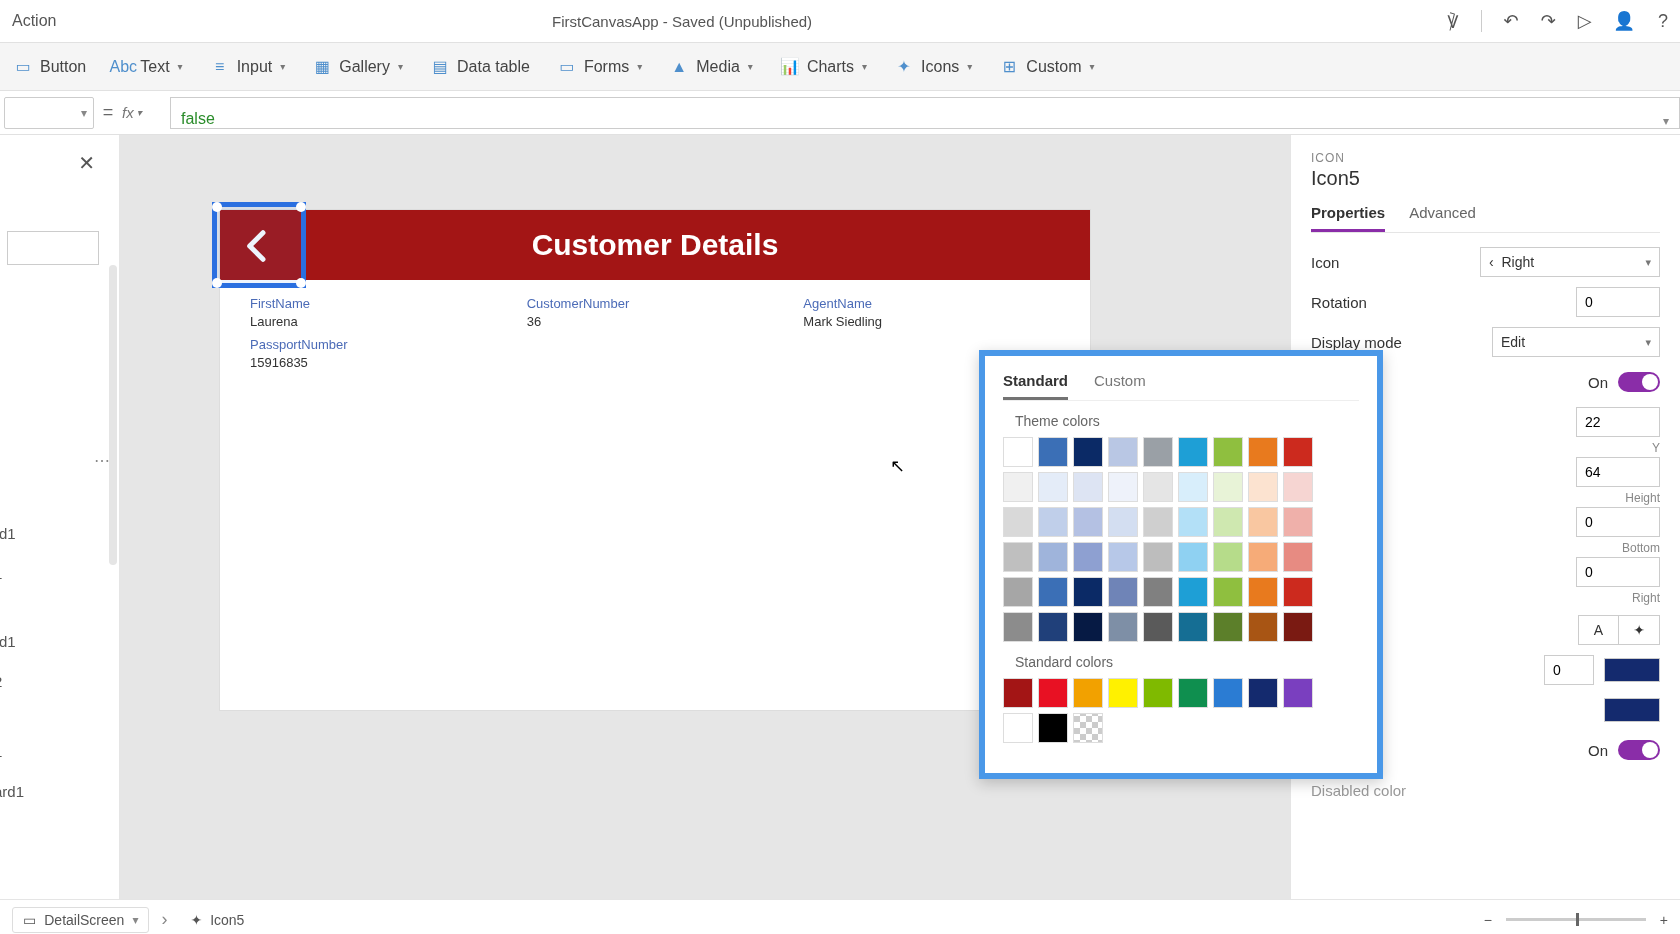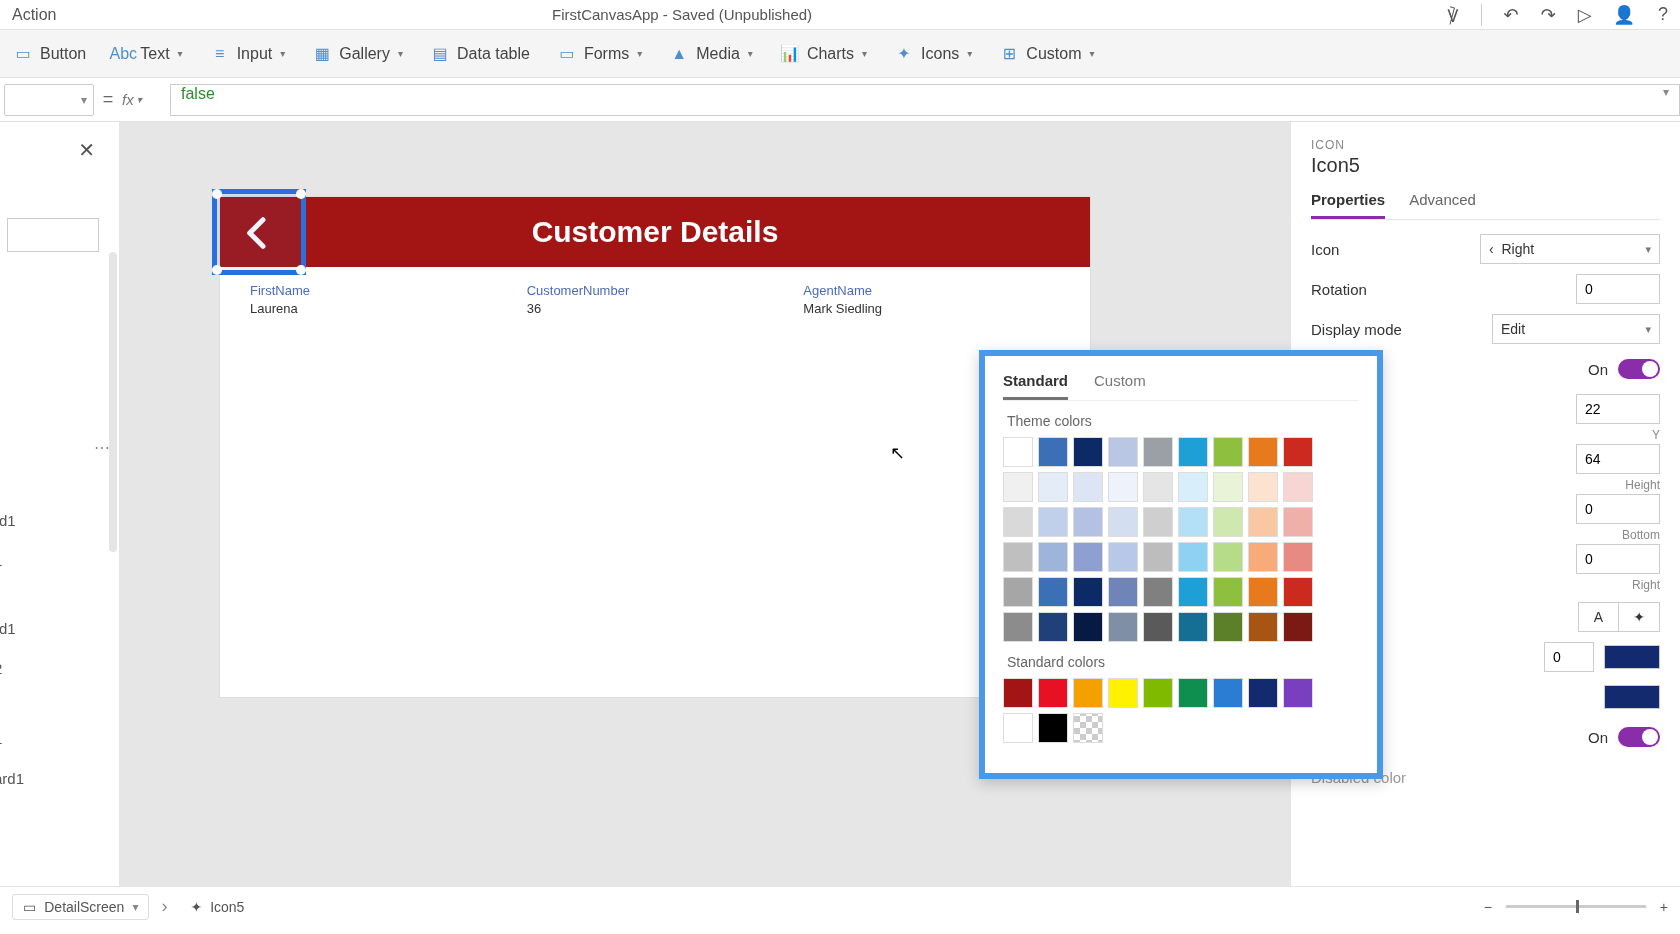--- a/index.html
+++ b/index.html
@@ -1,37 +1,37 @@
 <!DOCTYPE html>
 <html><head>
 <meta charset="utf-8">
 <style>
 * { box-sizing: border-box; margin: 0; padding: 0; font-family: "Segoe UI", Arial, sans-serif; }
 html, body { width: 1680px; height: 934px; overflow: hidden; background: #fff; }
 
 
-.titlebar { height: 30px; display: flex; align-items: center; padding: 0 12px; border-bottom: 1px solid #e1e1e1; color: #555; }
+.titlebar { height: 43px; display: flex; align-items: center; padding: 0 12px; border-bottom: 1px solid #e1e1e1; color: #555; }
 .titlebar .menu { font-size: 16px; color: #555; }
 .titlebar .center { flex: 1; text-align: center; font-size: 15px; color: #555; padding-right: 140px; }
 .titlebar .right-icons { display: flex; gap: 22px; align-items: center; }
 .titlebar .right-icons span { font-size: 18px; color: #555; cursor: pointer; }
 .titlebar .sep { width:1px; height:22px; background:#ccc; }
 
 
 .ribbon { height: 48px; background: #f5f5f5; border-bottom: 1px solid #e1e1e1; display: flex; align-items: center; padding: 0 14px; gap: 28px; color: #444; }
 .ribbon .item { display: flex; align-items: center; gap: 8px; font-size: 16px; cursor: pointer; }
 .ribbon .item .chev { font-size: 10px; color: #777; }
 .ribbon .glyph { width:18px; height:18px; display:inline-flex; align-items:center; justify-content:center; color:#4f8fcc; }
 
 
 .formulabar { height: 44px; display: flex; align-items: center; border-bottom: 1px solid #e1e1e1; }
 .formulabar .propbox { width:90px; height:32px; border:1px solid #ccc; border-radius:2px; margin-left:4px; display:flex; align-items:center; justify-content:flex-end; padding-right:6px; color:#888; font-size:12px; }
 .formulabar .eq { width:28px; text-align:center; font-size:18px; color:#666; }
 .formulabar .fx { width:48px; font-style: italic; color:#777; font-size:15px; display:flex; align-items:center; gap:3px; }
-.formulabar .input { flex:1; border:1px solid #ccc; height:32px; padding:0 10px; font-size:16px; font-family: Consolas, monospace; color:#2a8c2a; display:flex; align-items:flex-start; justify-content:space-between; }
+.formulabar .input { flex:1; border:1px solid #ccc; height:32px; padding:0 10px; font-size:16px; font-family: Consolas, monospace; color:#2a8c2a; display:flex; align-items:flex-end; justify-content:space-between; }
 .formulabar .input .chev { color:#888; font-size:12px; }
 
 
 .main { display:flex; height: calc(934px - 38px - 48px - 44px - 40px); }
 .left-rail { width:120px; border-right:1px solid #e5e5e5; position:relative; }
 .left-rail .close { position:absolute; top:16px; right:24px; font-size:20px; color:#555; cursor:pointer; }
 .left-rail .box { position:absolute; top:96px; right:20px; width:92px; height:34px; border:1px solid #ccc; }
 .left-rail .dots { position:absolute; right:8px; top:316px; color:#888; font-size:16px; letter-spacing:1px; }
 .left-rail .label { position:absolute; left:-6px; font-size:15px; color:#555; white-space:nowrap; }
 .left-rail .scroll-track { position:absolute; right:2px; top:130px; width:8px; height:300px; background:#e5e5e5; border-radius:4px; }
@@ -73,21 +73,21 @@
 .seg span { width:40px; height:28px; display:flex; align-items:center; justify-content:center; font-size:14px; border-right:1px solid #ccc; cursor:pointer; }
 .seg span:last-child { border-right:none; }
 .color-swatch { width:56px; height:24px; background:#142a6e; border:1px solid #ccc; }
 .sublabel { font-size:12px; color:#888; text-align:right; width:84px; margin-top:2px; }
 
 
 .color-pop { position:absolute; left:979px; top:350px; width:404px; background:#fff; border:6px solid #4a98e8; box-shadow:0 4px 14px rgba(0,0,0,0.2); z-index:50; padding:16px 18px 18px; }
 .color-pop .tabs { display:flex; gap:26px; border-bottom:1px solid #eee; margin-bottom:12px; }
 .color-pop .tab { padding-bottom:8px; color:#777; font-size:15px; cursor:pointer; }
 .color-pop .tab.active { color:#333; border-bottom:3px solid #737373; font-weight:600; }
-.color-pop .section-title { color:#666; font-size:14px; margin:6px 4px 8px; }
+.color-pop .section-title { color:#666; font-size:14px; margin:6px 12px 8px; }
 .swatch-grid { display:grid; grid-template-columns: repeat(9, 30px); gap:5px; margin-bottom:12px; }
 .swatch { width:30px; height:30px; border:1px solid #ddd; cursor:pointer; }
 
 
 .statusbar { height:40px; border-top:1px solid #e5e5e5; display:flex; align-items:center; padding:0 12px; font-size:14px; color:#555; gap:12px; background:#fff; }
 .statusbar .crumb { display:flex; align-items:center; gap:8px; padding:4px 10px; border:1px solid transparent; border-radius:3px; cursor:pointer; }
 .statusbar .crumb.first { border-color:#ddd; }
 .statusbar .chev { color:#888; font-size:18px; }
 .zoom { margin-left:auto; display:flex; align-items:center; gap:14px; }
 .zoom .track { width:140px; height:3px; background:#ccc; position:relative; }
@@ -209,20 +209,24 @@
             <div class="lbl">FirstName</div>
             <div class="val">Laurena</div>
           </div>
           <div class="field">
             <div class="lbl">CustomerNumber</div>
             <div class="val">36</div>
           </div>
           <div class="field">
             <div class="lbl">AgentName</div>
             <div class="val">Mark Siedling</div>
+          </div>
+          <div class="field">
+            <div class="lbl">PassportNumber</div>
+            <div class="val">15916835</div>
           </div>
         </div>
     </div>
     <div class="cursor">↖</div>
   </div>
 
   <div class="rightpane">
     <div class="obj-type">ICON</div>
     <div class="obj-name">Icon5</div>
     <div class="rp-tabs">

